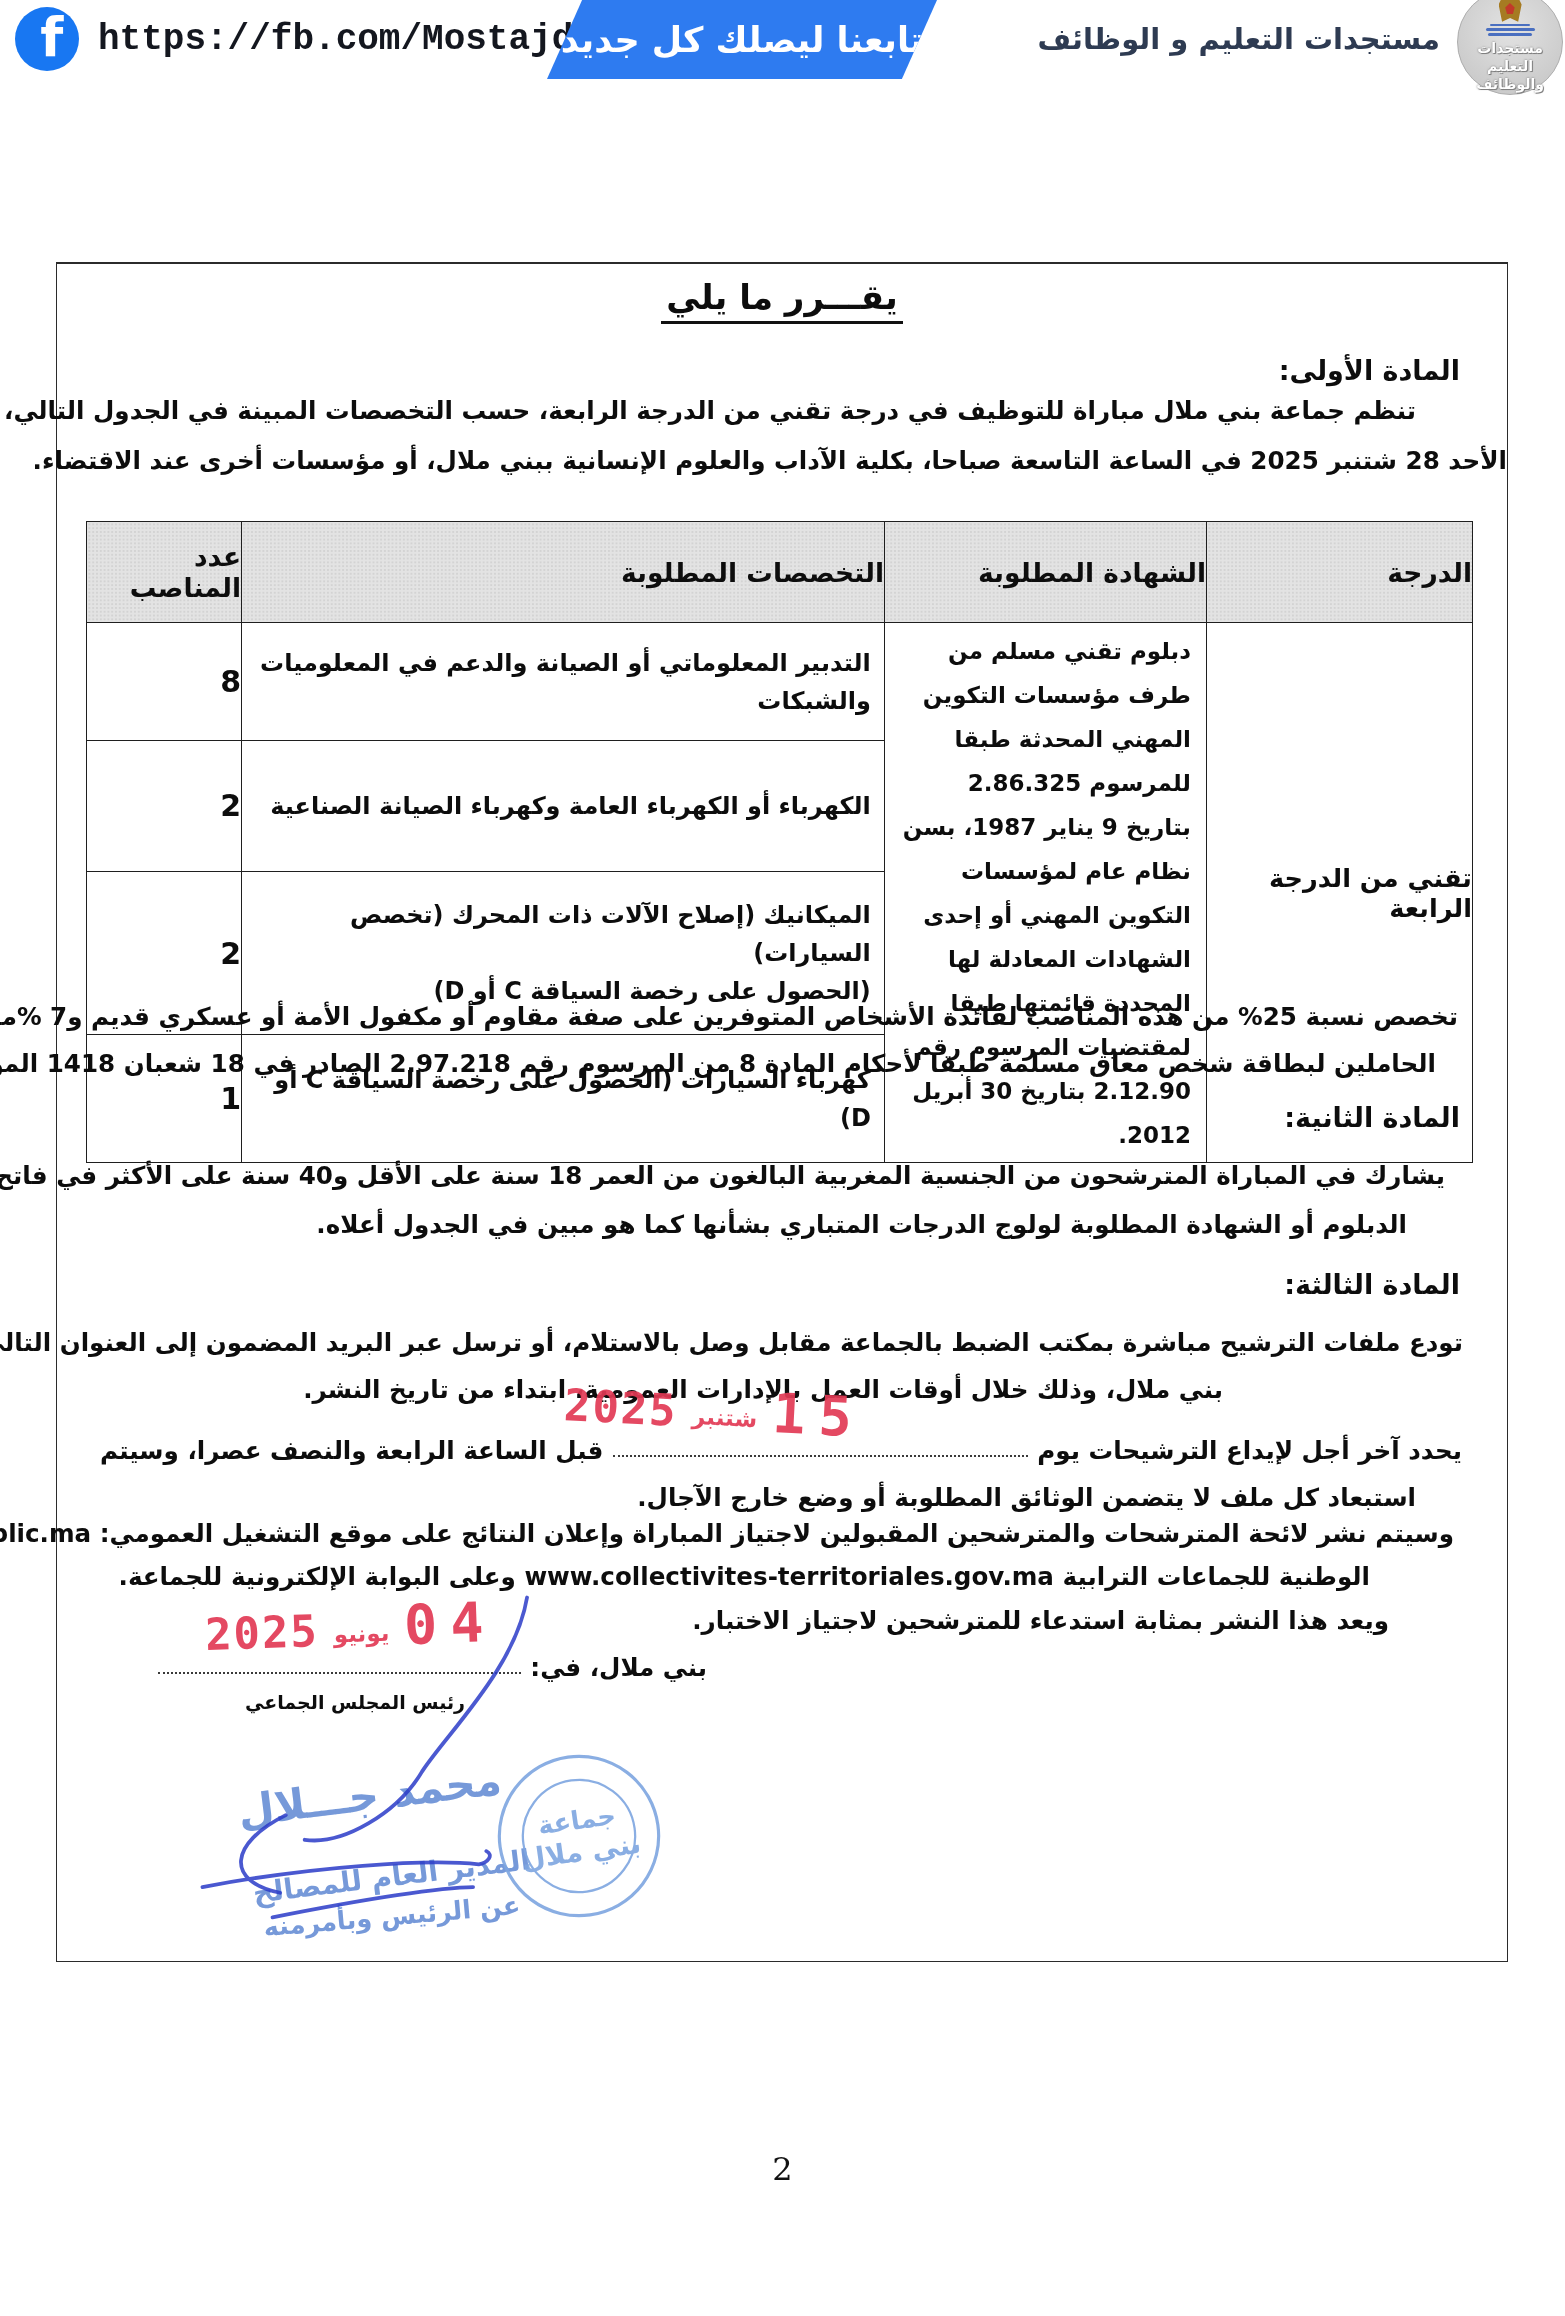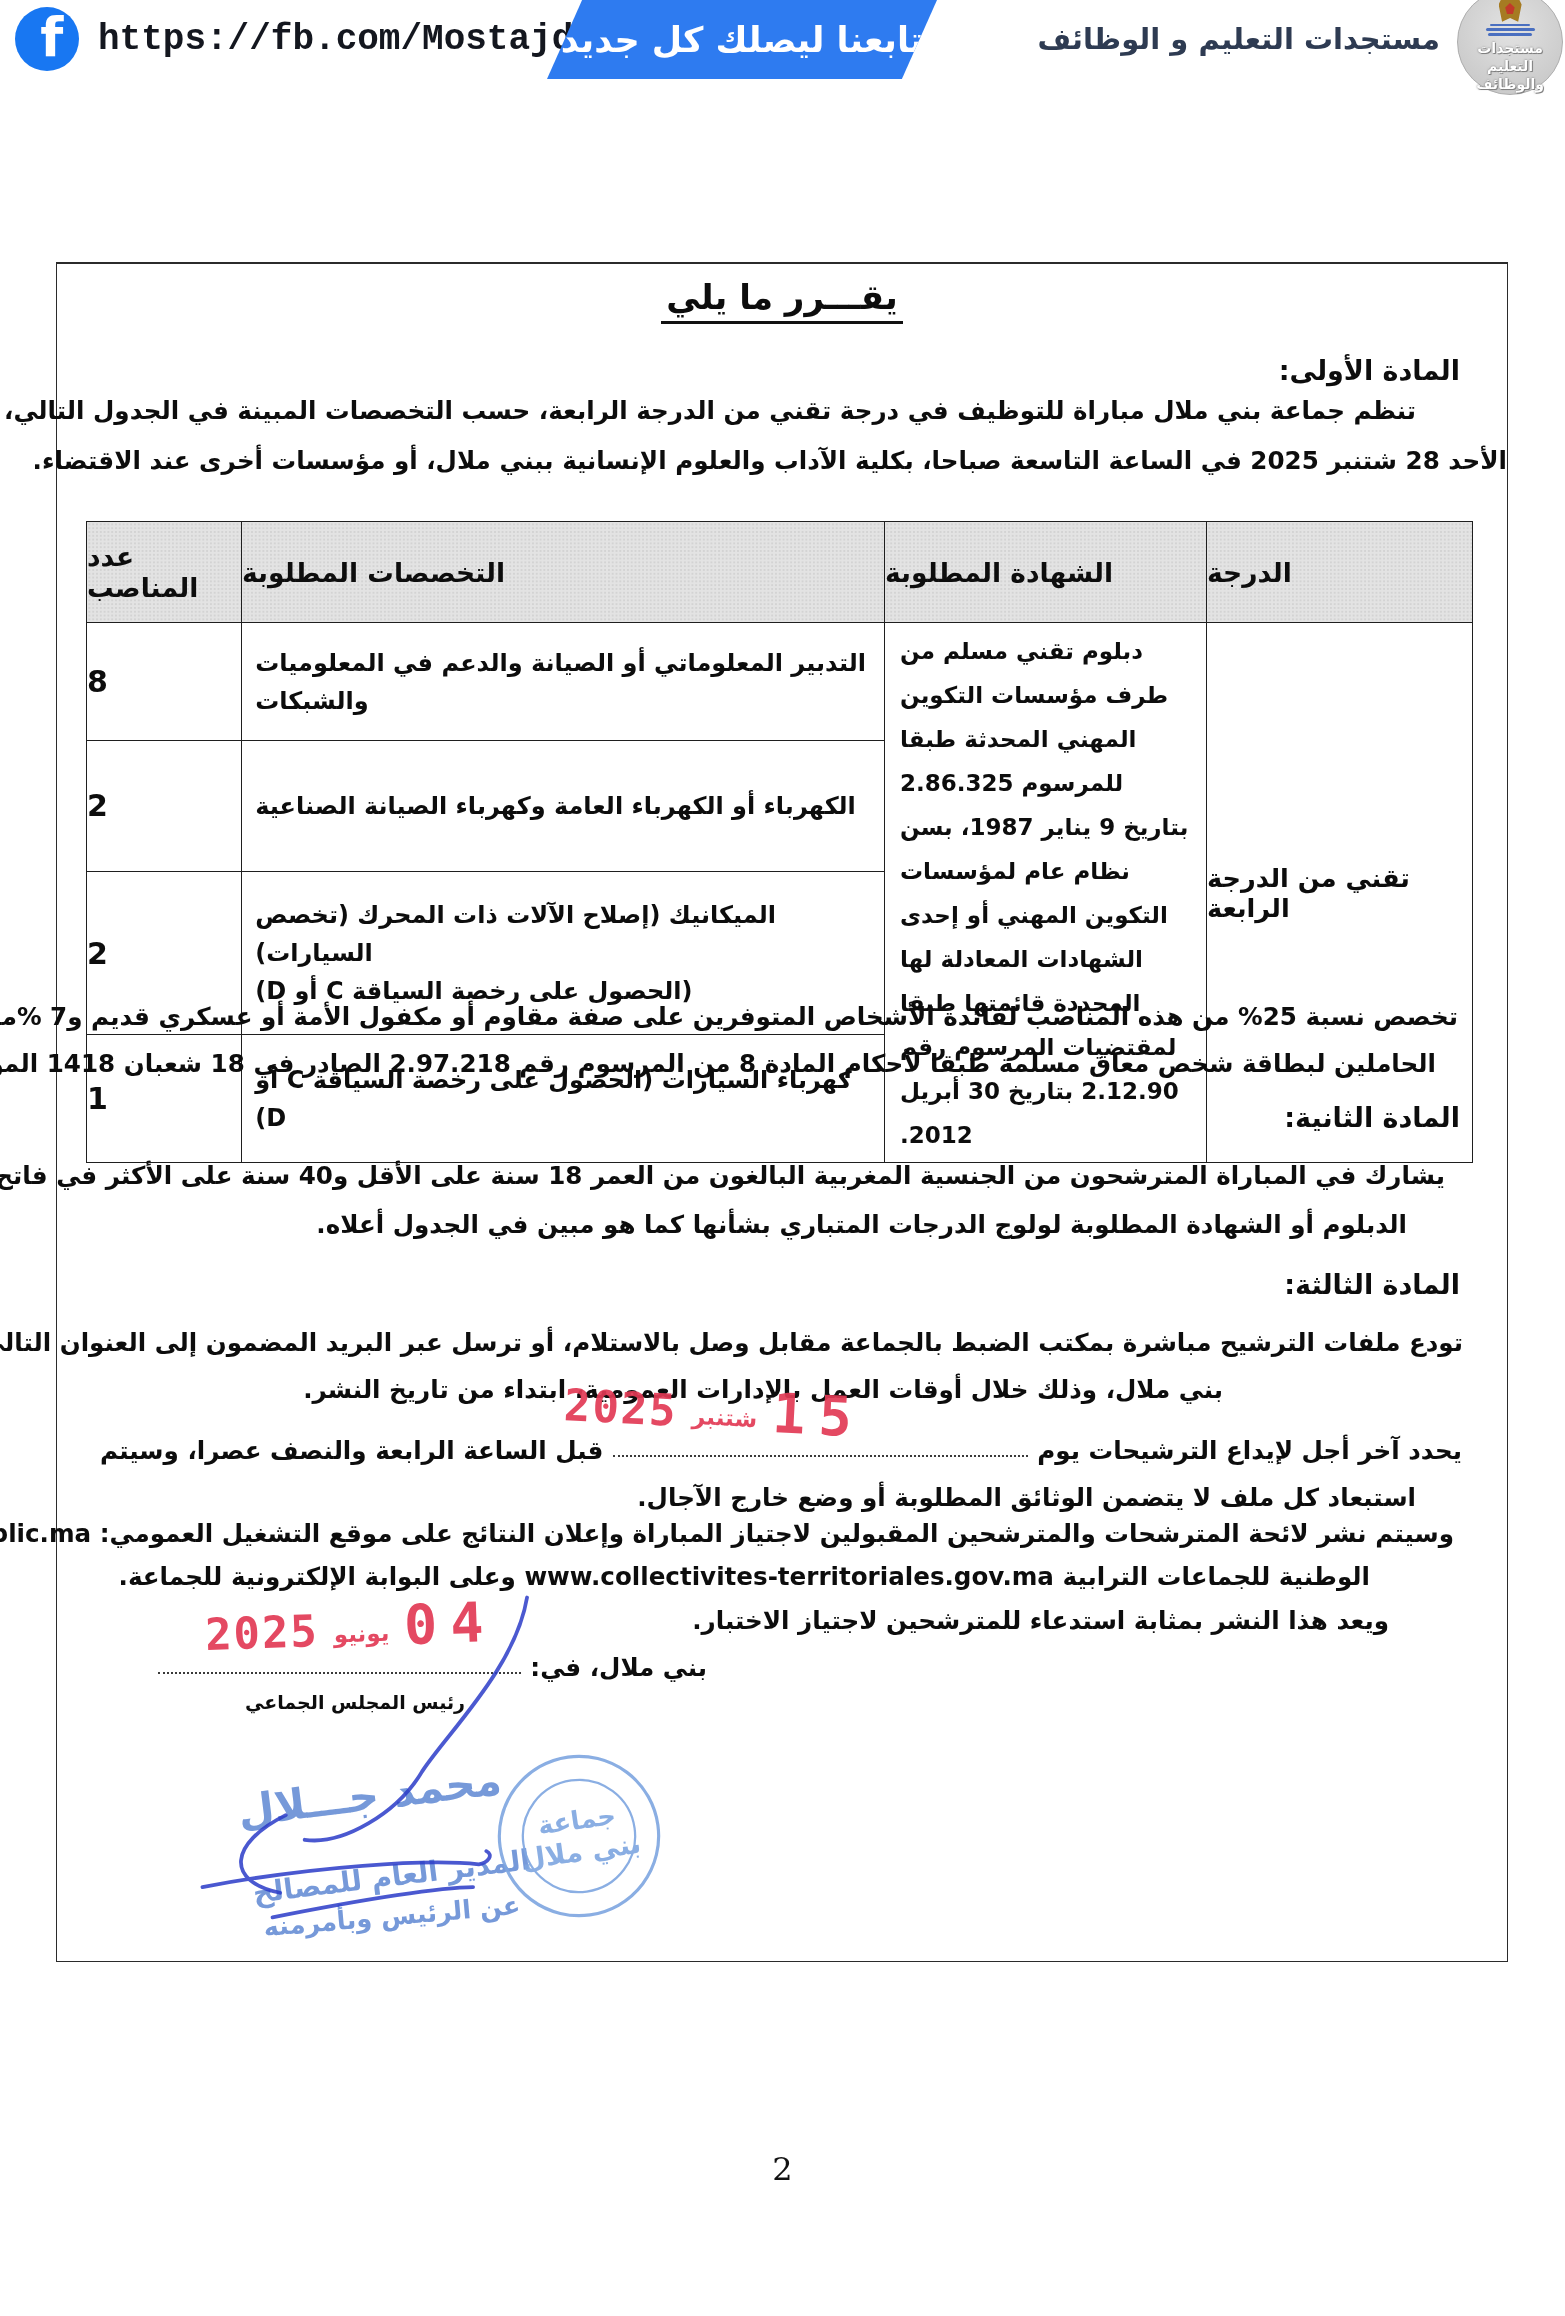--- a/index.html
+++ b/index.html
@@ -41,21 +41,21 @@
   .doc .abs{position:absolute;white-space:nowrap}
   .doc-title{position:absolute;top:13.2px;left:0;width:100%;text-align:center}
   .doc-title span{display:inline-block;font-size:34px;font-weight:bold;border-bottom:3.8px solid #111;padding:0 5.7px 3.8px}
   .article-h{font-size:27px;font-weight:bold;text-decoration-thickness:2.4px;text-underline-offset:5.7px}
   .line{font-size:24.6px;font-weight:bold}
   .bold-u{font-weight:bold}
 
   
   table.jobs{position:absolute;top:257px;right:34px;width:1385px;height:452px;border-collapse:collapse;table-layout:fixed;
     direction:rtl}
-  table.jobs th,table.jobs td{border:1.9px solid #1f1f1f;font-weight:bold;text-align:left;vertical-align:middle;color:#0d0d0d}
+  table.jobs th,table.jobs td{border:1.9px solid #1f1f1f;font-weight:bold;text-align:right;vertical-align:middle;color:#0d0d0d}
   table.jobs thead tr{height:101px}
   table.jobs thead th{background-color:#e3e3e3;background-image:radial-gradient(rgba(0,0,0,.07) 0.9px,transparent 0.9px);
     background-size:3.8px 3.8px;font-size:26.5px}
   .td-deg{font-size:25.6px}
   .td-cert{font-size:23px;line-height:44px;padding:5.7px 15px;text-align:justify;text-justify:inter-word}
   .td-spec{font-size:24px;white-space:pre-line;line-height:38px;padding:0 13.2px}
   .td-count{font-size:30px;font-family:"DejaVu Sans",sans-serif}
   tr.r1{height:83px}tr.r2{height:92px}tr.r3{height:87px}tr.r4{height:90px}
 
   

